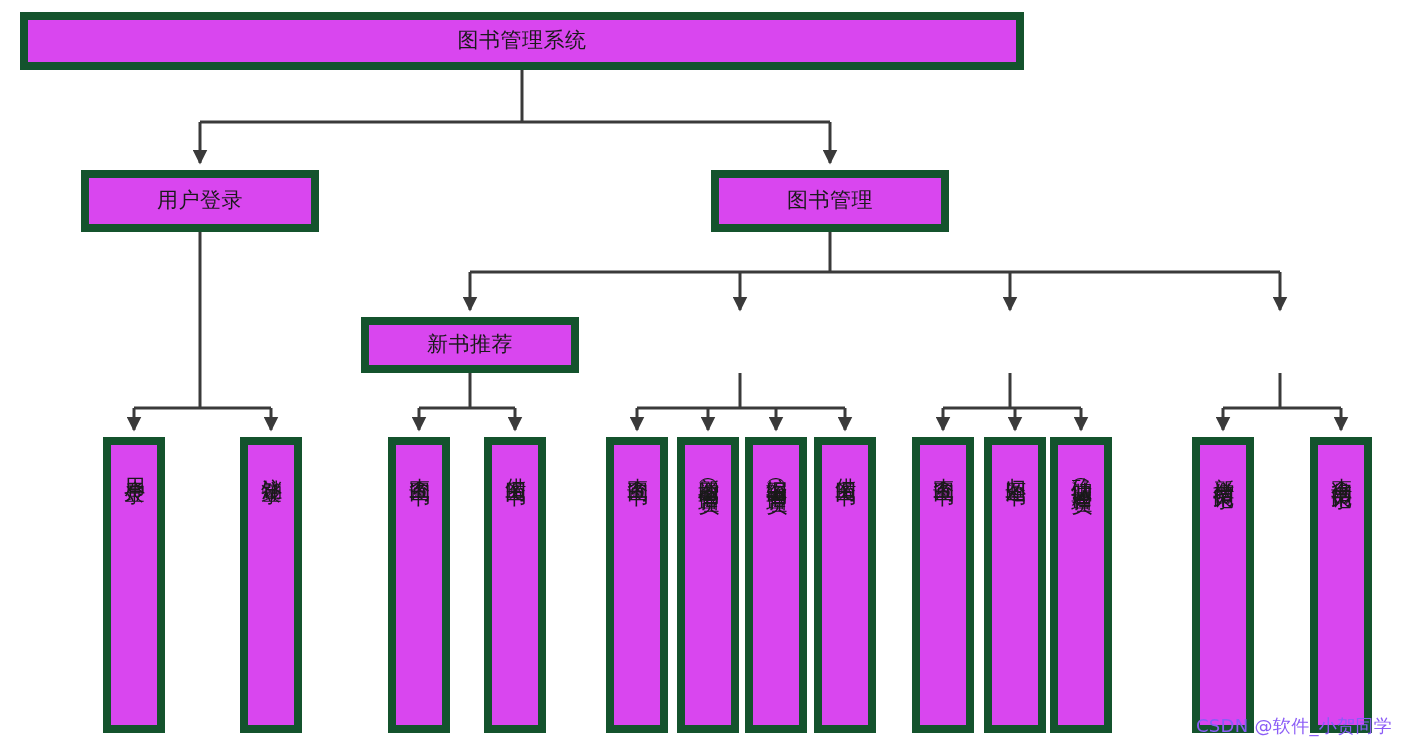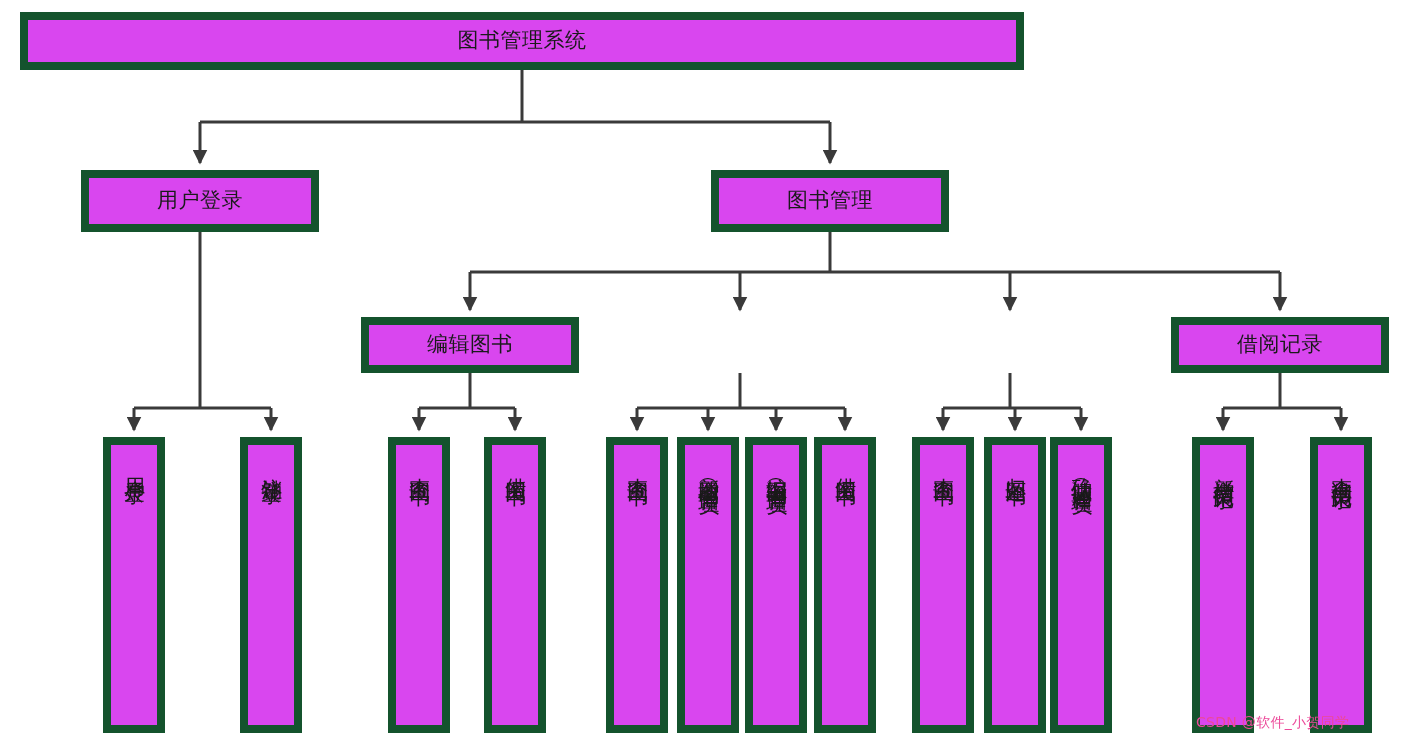--- a/index.html
+++ b/index.html
@@ -50,22 +50,22 @@
   }
   .node.vertical .lbl {
     writing-mode: vertical-rl;
     text-orientation: upright;
     font-size: 21px;
     letter-spacing: 2.5px;
     white-space: nowrap;
   }
   .watermark {
     position: absolute;
-    color: #ec4899;
-    font-size: 14px;
+    color: #8b5cf6;
+    font-size: 18px;
     white-space: nowrap;
     z-index: 3;
     letter-spacing: 0.3px;
   }
 </style>
 </head>
 <body>
 
 <div id="canvas">
 
@@ -124,24 +124,21 @@
   </div>
 
   <div class="node horizontal" id="node-l2-0" style="left: 81px; top: 170px; width: 238px; height: 62px;">
     <span class="lbl">用户登录</span>
   </div>
   <div class="node horizontal" id="node-l2-1" style="left: 711px; top: 170px; width: 238px; height: 62px;">
     <span class="lbl">图书管理</span>
   </div>
 
   <div class="node horizontal" id="node-l3-0" style="left: 361px; top: 317px; width: 218px; height: 56px;">
-    <span class="lbl">编辑图书</span>
-  </div>
-  <div class="node horizontal" id="node-l3-3" style="left: 1171px; top: 317px; width: 218px; height: 56px;">
-    <span class="lbl">借阅记录</span>
+    <span class="lbl">新书推荐</span>
   </div>
 
   <div class="node vertical" id="node-leaf-0" style="left: 103px; top: 437px; width: 62px; height: 296px;">
     <span class="lbl">用户登录</span>
   </div>
   <div class="node vertical" id="node-leaf-1" style="left: 240px; top: 437px; width: 62px; height: 296px;">
     <span class="lbl">注销登录</span>
   </div>
   <div class="node vertical" id="node-leaf-2" style="left: 388px; top: 437px; width: 62px; height: 296px;">
     <span class="lbl">查询图书</span>

